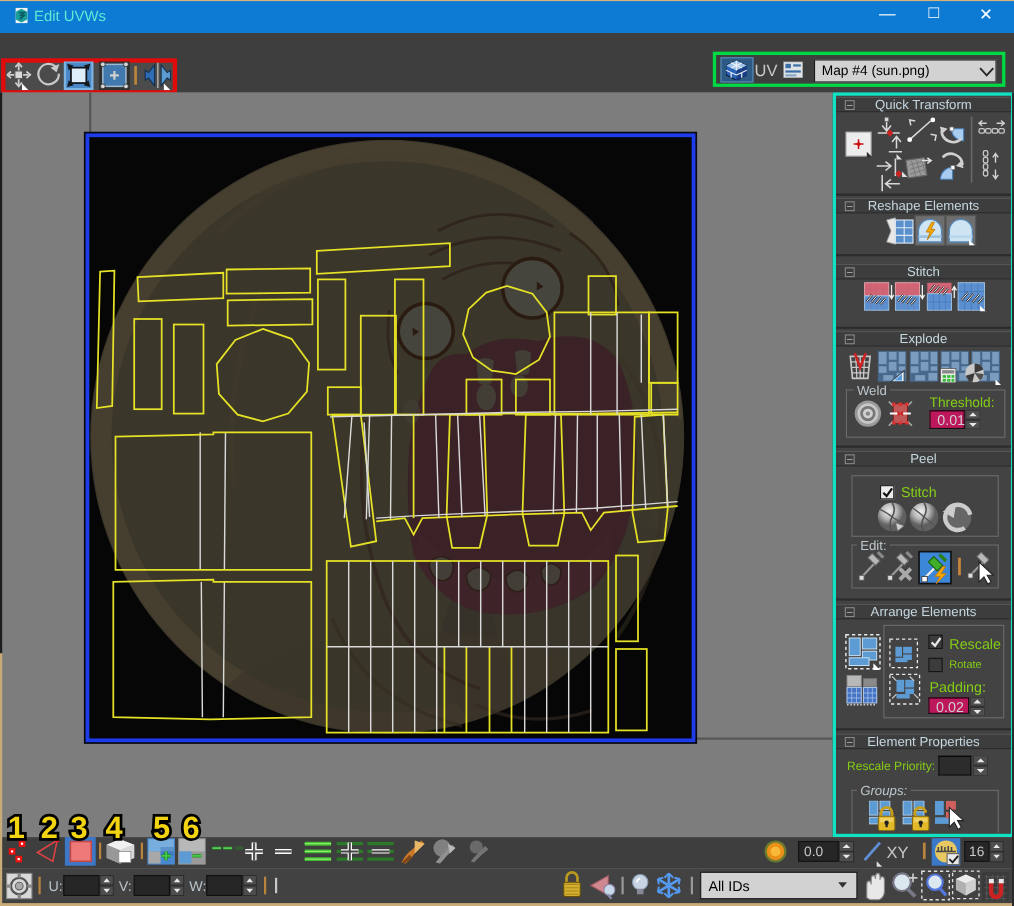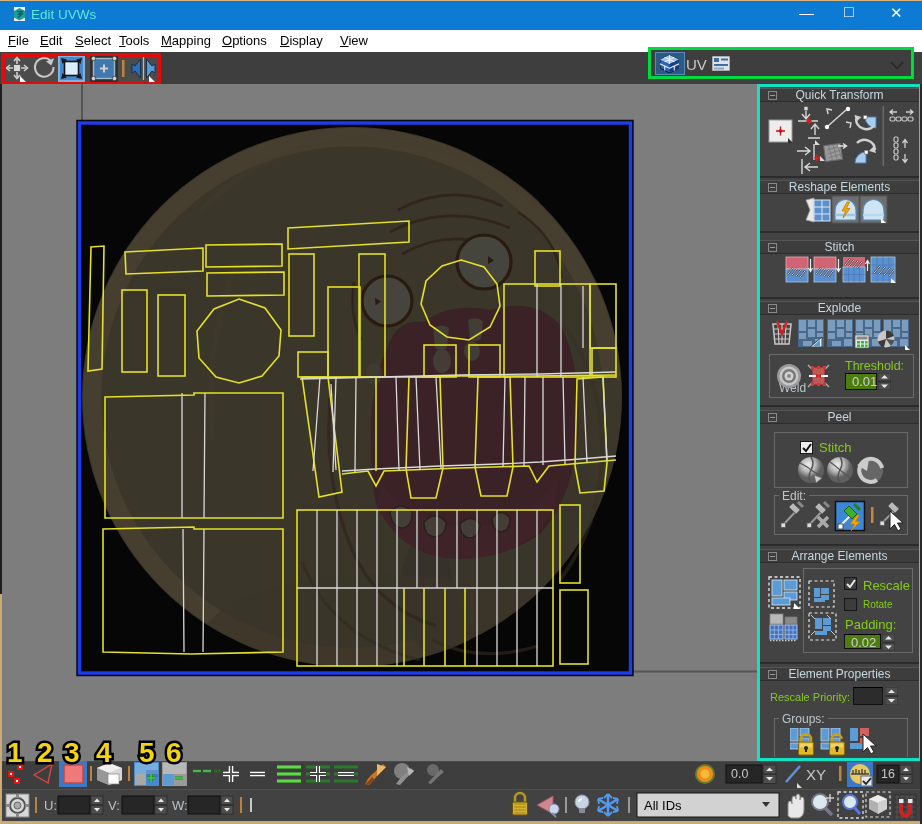--- a/index.html
+++ b/index.html
@@ -21,49 +21,39 @@
 
 #canvas{left:0;top:84px;width:757px;height:677px;background:#7d7d7d;}
 
 #panel{left:757px;top:84px;width:165px;height:677px;background:#434343;border:3px solid #10e2c4;}
 .sech{position:absolute;left:3px;width:159px;height:14px;background:#3d3d3d;border-top:1px solid #555;border-bottom:1px solid #2d2d2d;color:#c5d7e0;font-size:12px;text-align:center;line-height:13px;}
 .minus{position:absolute;left:8px;top:2px;width:9px;height:9px;border:1px solid #888;color:#ccc;font-size:9px;line-height:7px;text-align:center;}
 .sep{position:absolute;left:3px;width:159px;height:2px;background:#2c2c2c;}
 .lbl{position:absolute;color:#84cc16;font-size:12px;}
 .gbox{position:absolute;border:1px solid #6b6b6b;}
 .glab{position:absolute;background:#434343;color:#bdc6cb;font-size:12px;padding:0 3px;}
-.fld{position:absolute;background:#4d7c0f;border:1px solid #111;border-top:1px solid #000;color:#c9a96d;font-size:13px;text-align:left;padding-left:6px;}
+.fld{position:absolute;background:#be185d;border:1px solid #111;border-top:1px solid #000;color:#c9a96d;font-size:13px;text-align:left;padding-left:6px;}
 
 #btoolbar{left:0;top:761px;width:922px;height:28px;background:#3e3e3e;border-top:1px solid #4a4a4a;}
 #statusbar{left:0;top:789px;width:922px;height:32px;background:#424242;border-top:1px solid #505050;}
 #bottomedge{left:0;top:821px;width:922px;height:3px;background:#c8ab77;}
 .num{position:absolute;top:737px;color:#f2d410;font-size:28px;font-weight:bold;-webkit-text-stroke:5px #000;paint-order:stroke fill;}
 </style></head>
 <body>
 <div id="win">
 <div class="abs" id="titlebar"></div>
 <svg class="abs" style="left:14px;top:7px" width="12" height="15" viewBox="0 0 12 15">
       <rect x="0" y="0" width="11" height="14" fill="#f2f2f2"></rect>
       <polygon points="5.5,1 11,4 11,10.5 5.5,13.5 0,10.5 0,4" fill="#1b9f98"></polygon>
       <path d="M3,4.5 L8,4.5 L5,7 L8,7 L4,10.5" stroke="#0a5f66" stroke-width="1.6" fill="none"></path>
     </svg>
 <div class="abs" id="title">Edit UVWs</div>
 <div class="abs winbtn" style="left:799px;top:4px">―</div>
 <div class="abs winbtn" style="left:844px;top:3px;font-size:16px">□</div>
 <div class="abs winbtn" style="left:890px;top:4px">✕</div>
-<div class="abs" id="menubar">
-<span style="left:8px"><u>F</u>ile</span>
-<span style="left:40px"><u>E</u>dit</span>
-<span style="left:75px"><u>S</u>elect</span>
-<span style="left:119px"><u>T</u>ools</span>
-<span style="left:161px"><u>M</u>apping</span>
-<span style="left:222px"><u>O</u>ptions</span>
-<span style="left:280px"><u>D</u>isplay</span>
-<span style="left:340px"><u>V</u>iew</span>
-</div>
 <div class="abs" id="toolbar"></div>
 <div class="abs" id="redbox"></div>
 
 <svg class="abs" style="left:6px;top:56px" width="152" height="26" viewBox="0 0 152 26">
 
 <g stroke="#cfcfcf" stroke-width="1.6" fill="none">
 <path d="M11,3 L11,21 M2,12 L20,12"></path>
 <path d="M8,5 L11,1.5 L14,5 M8,19 L11,22.5 L14,19 M4,9 L0.5,12 L4,15 M18,9 L21.5,12 L18,15"></path>
 </g>
 <rect x="7.5" y="8.5" width="7" height="7" fill="#d8d8d8" stroke="#555" stroke-width="1"></rect>
@@ -114,20 +104,21 @@
 <path d="M4.5,2.2 L14.5,6.8 M9.5,0 L9.5,9 M4.7,6.7 L14.3,2.3 M0,8.8 L9.5,13.2 M9.5,13.2 L19,8.8 M4.7,11 L4.7,15.6 M14.3,11 L14.3,15.6" stroke="#e8eef5" stroke-width="1.1" fill="none"></path>
 </svg>
 <div class="abs" style="left:686px;top:56px;color:#c8c8c8;font-size:15px;">UV</div>
 <svg class="abs" style="left:712px;top:56px" width="18" height="15" viewBox="0 0 18 15">
 <rect x="0" y="0" width="18" height="15" fill="#dfe3e6" stroke="#777" stroke-width="1"></rect>
 <rect x="2" y="2" width="5" height="4" fill="#3a6ea5"></rect>
 <rect x="9" y="2.5" width="7" height="2" fill="#3a6ea5"></rect>
 <rect x="2" y="8" width="14" height="2" fill="#3a6ea5"></rect>
 <rect x="2" y="11.5" width="10" height="2" fill="#88a8c8"></rect>
 </svg>
+<div class="abs" id="mapdd">Map #4 (sun.png)</div>
 <svg class="abs" style="left:890px;top:61px" width="14" height="9" viewBox="0 0 14 9">
       <polyline points="1,1 7,7.5 13,1" fill="none" stroke="#2a2a2a" stroke-width="1.8"></polyline>
     </svg>
 
 <div class="abs" id="canvas"></div>
 <svg class="abs" style="left:0;top:84px" width="757" height="677" viewBox="0 0 757 677">
 <defs>
         <clipPath id="tileclip">
           <rect x="81" y="40.5" width="548" height="547"></rect>
         </clipPath>
@@ -253,21 +244,21 @@
 <div class="sech" style="left:760px;top:549px;"><div class="minus">–</div>Arrange Elements</div>
 <div class="sech" style="left:760px;top:667px;"><div class="minus">–</div>Element Properties</div>
 <div class="sep" style="left:760px;top:176px"></div>
 <div class="sep" style="left:760px;top:231px"></div>
 <div class="sep" style="left:760px;top:297px"></div>
 <div class="sep" style="left:760px;top:405px"></div>
 <div class="sep" style="left:760px;top:544px"></div>
 <div class="sep" style="left:760px;top:662px"></div>
 
 <div class="gbox" style="left:769px;top:354px;width:145px;height:44px;"></div>
-<div class="glab" style="left:776px;top:348px;margin-top:33px;">Weld</div>
+<div class="glab" style="left:776px;top:348px;">Weld</div>
 <div class="lbl" style="left:845px;top:359px;font-size:12.5px">Threshold:</div>
 <div class="fld" style="left:845px;top:373px;width:32px;height:17px;line-height:16px;color:#cfcfcf">0.01</div>
 <svg class="abs" style="left:878px;top:373px" width="13" height="17" viewBox="0 0 13 17">
       <rect x="0" y="0" width="13" height="8" fill="#4e4e4e" stroke="#2a2a2a" stroke-width="0.8"></rect>
       <rect x="0" y="9" width="13" height="8" fill="#4e4e4e" stroke="#2a2a2a" stroke-width="0.8"></rect>
       <path d="M3,5.5 L6.5,2 L10,5.5 Z M3,11.5 L10,11.5 L6.5,15 Z" fill="#e8e8e8"></path>
     </svg>
 
 <div class="gbox" style="left:774px;top:432px;width:134px;height:56px;"></div>
 <div class="abs" style="left:800px;top:441px;width:13px;height:13px;background:#ececec;border:1px solid #1a1a1a;"></div>
@@ -295,21 +286,21 @@
     </svg>
 
 <div class="lbl" style="left:770px;top:691px;font-size:11px">Rescale Priority:</div>
 <div class="fld" style="left:853px;top:687px;width:30px;height:18px;background:#2c2c2c;"></div>
 <svg class="abs" style="left:885px;top:687px" width="13" height="18" viewBox="0 0 13 18">
       <rect x="0" y="0" width="13" height="8.5" fill="#4e4e4e" stroke="#2a2a2a" stroke-width="0.8"></rect>
       <rect x="0" y="9.5" width="13" height="8.5" fill="#4e4e4e" stroke="#2a2a2a" stroke-width="0.8"></rect>
       <path d="M3,6 L6.5,2.5 L10,6 Z M3,12 L10,12 L6.5,15.5 Z" fill="#e8e8e8"></path>
     </svg>
 <div class="gbox" style="left:774px;top:718px;width:134px;height:39px;border-bottom:none;"></div>
-<div class="glab" style="left:779px;top:712px;">Groups:</div>
+<div class="glab" style="left:779px;top:712px;font-style:italic;">Groups:</div>
 
 <svg class="abs" style="left:760px;top:104px" width="159" height="70" viewBox="0 0 159 70">
 <rect x="9" y="16" width="23" height="22" fill="#ededed" stroke="#999" stroke-width="1"></rect>
 <path d="M20.5,22.5 L20.5,31.5 M16,27 L25,27" stroke="#cc1111" stroke-width="1.4"></path>
 <path d="M20.5,24.7 l2.3,2.3 -2.3,2.3 -2.3,-2.3 z" fill="#cc1111"></path>
 <path d="M28,34 l5,5 -5,0 z" fill="#333"></path>
 <g stroke="#d8d8d8" stroke-width="1.4" fill="none">
 <path d="M46,4 L46,14 M42,10 L46,15 L50,10 M38,17 L58,17"></path>
 <path d="M55,21 L55,31 M51,25 L55,20 L59,25 M48,34 L60,34"></path>
 <path d="M68,22 L86,6 M68,10 l-1,-5 5,1 M86,18 l5,1 -1,5"></path>

